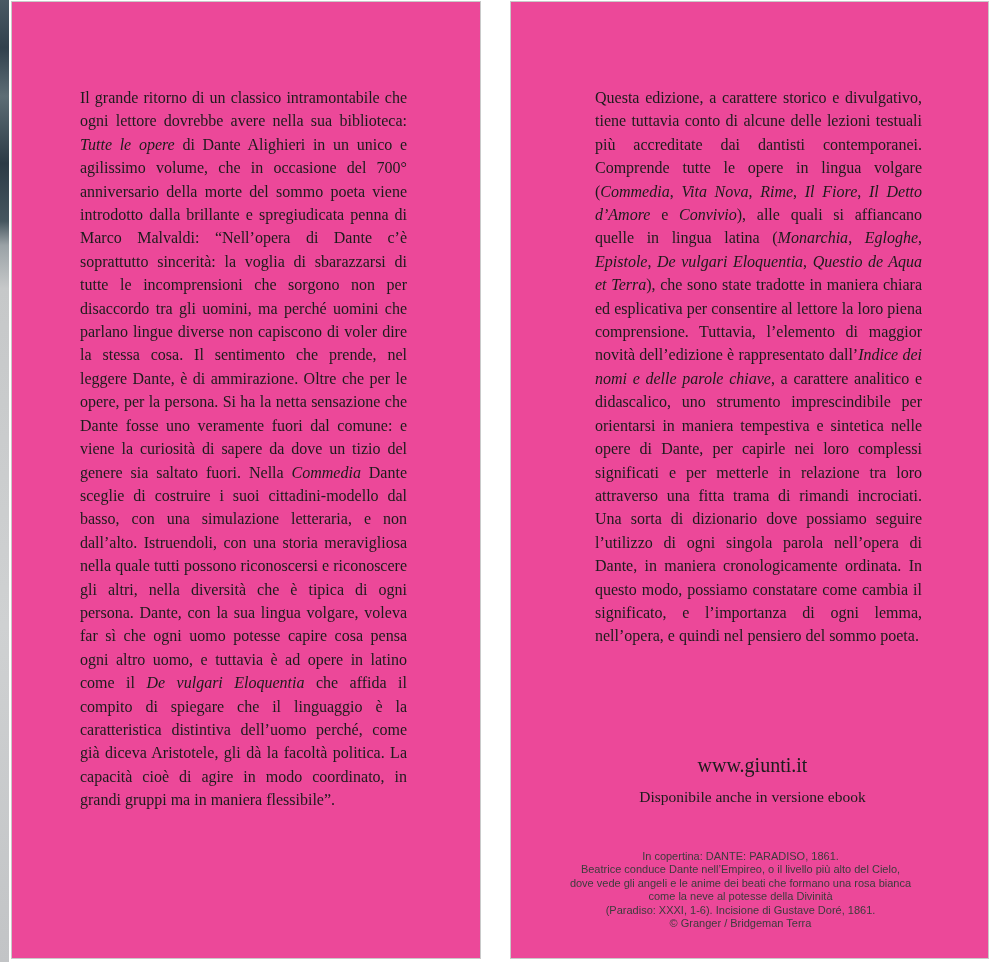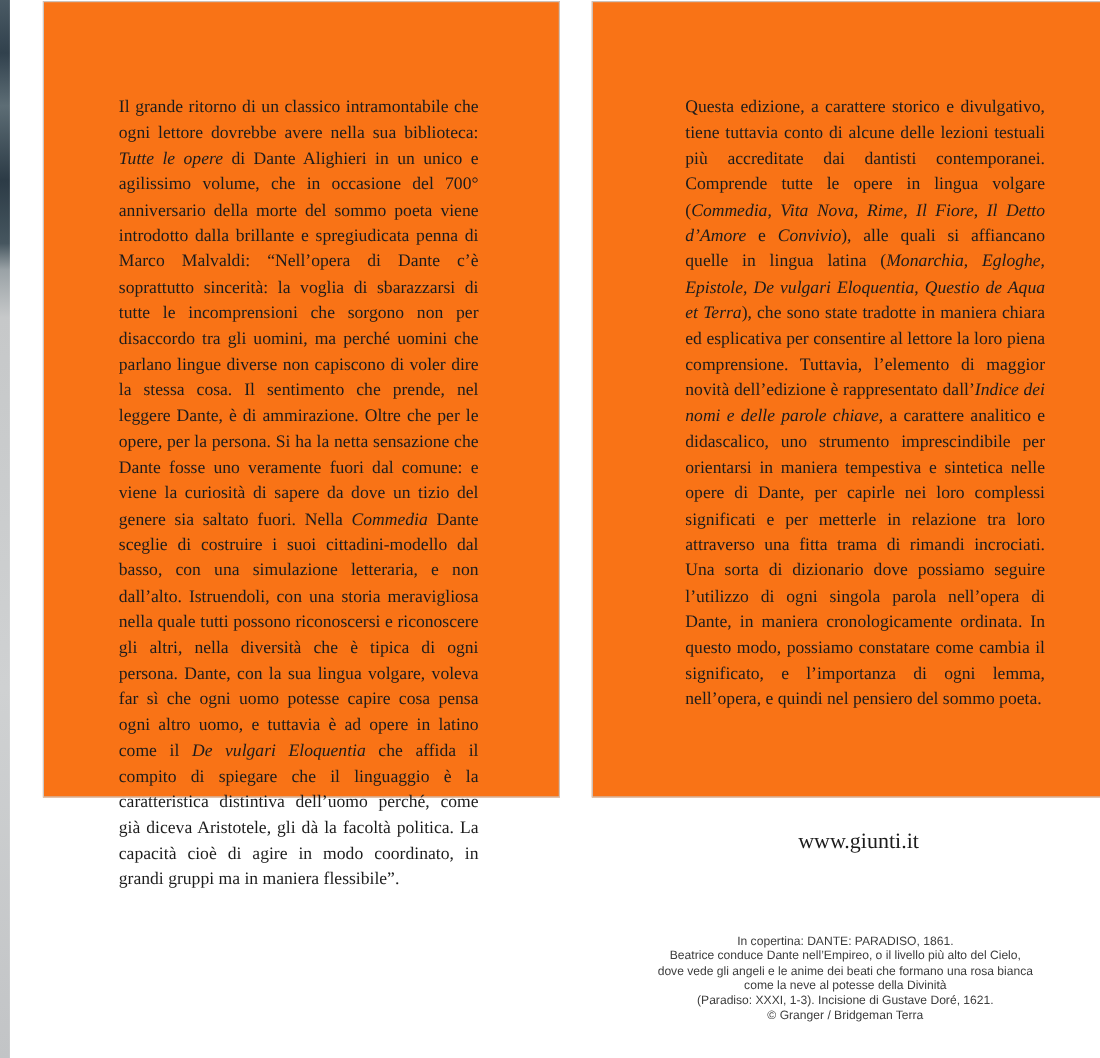--- a/index.html
+++ b/index.html
@@ -16,25 +16,24 @@
     left: 0; top: 0;
     width: 9px; height: 962px;
     background: linear-gradient(180deg,
       #4a5a64 0%, #31414d 5%, #5d6d75 10%, #2c3b46 17%,
       #46565f 23%, #9aa2a6 25.5%, #c6c8c9 30%,
       #cfd1d2 65%, #c2c4c6 100%);
   }
   .page {
     position: absolute;
     top: 1px;
-    height: 724px;
-    background: #f97316;
+    height: 958px;
+    background: #ec4899;
     border: 1px solid #c9c9c9;
     box-sizing: border-box;
-    margin-left: 28px;
   }
   .page-left  { left: 11px;  width: 470px; }
   .page-right { left: 510px; width: 479px; }
   .flap-text {
     position: absolute;
     top: 84px;
     left: 68px;
     width: 327px;
     font-size: 16px;
     line-height: 23.4px;
@@ -83,24 +82,25 @@
 
   <div class="page page-left">
     <div class="flap-text"><span>Il grande ritorno di un classico intramontabile che ogni lettore dovrebbe avere nella sua biblioteca: </span><span style="font-style: italic;">Tutte le opere</span><span> di Dante Alighieri in un unico e agilissimo volume, che in occasione del 700° anniversario della morte del sommo poeta viene introdotto dalla brillante e spregiudicata penna di Marco Malvaldi: “Nell’opera di Dante c’è soprattutto sincerità: la voglia di sbarazzarsi di tutte le incomprensioni che sorgono non per disaccordo tra gli uomini, ma perché uomini che parlano lingue diverse non capiscono di voler dire la stessa cosa. Il sentimento che prende, nel leggere Dante, è di ammirazione. Oltre che per le opere, per la persona. Si ha la netta sensazione che Dante fosse uno veramente fuori dal comune: e viene la curiosità di sapere da dove un tizio del genere sia saltato fuori. Nella </span><span style="font-style: italic;">Commedia</span><span> Dante sceglie di costruire i suoi cittadini-modello dal basso, con una simulazione letteraria, e non dall’alto. Istruendoli, con una storia meravigliosa nella quale tutti possono riconoscersi e riconoscere gli altri, nella diversità che è tipica di ogni persona. Dante, con la sua lingua volgare, voleva far sì che ogni uomo potesse capire cosa pensa ogni altro uomo, e tuttavia è ad opere in latino come il </span><span style="font-style: italic;">De vulgari Eloquentia</span><span> che affida il compito di spiegare che il linguaggio è la caratteristica distintiva dell’uomo perché, come già diceva Aristotele, gli dà la facoltà politica. La capacità cioè di agire in modo coordinato, in grandi gruppi ma in maniera flessibile”.</span></div>
   </div>
 
   <div class="page page-right">
     <div class="flap-text"><span>Questa edizione, a carattere storico e divulgativo, tiene tuttavia conto di alcune delle lezioni testuali più accreditate dai dantisti contemporanei. Comprende tutte le opere in lingua volgare (</span><span style="font-style: italic;">Commedia</span><span>, </span><span style="font-style: italic;">Vita Nova</span><span>, </span><span style="font-style: italic;">Rime</span><span>, </span><span style="font-style: italic;">Il Fiore</span><span>, </span><span style="font-style: italic;">Il Detto d’Amore</span><span> e </span><span style="font-style: italic;">Convivio</span><span>), alle quali si affiancano quelle in lingua latina (</span><span style="font-style: italic;">Monarchia</span><span>, </span><span style="font-style: italic;">Egloghe</span><span>, </span><span style="font-style: italic;">Epistole</span><span>, </span><span style="font-style: italic;">De vulgari Eloquentia</span><span>, </span><span style="font-style: italic;">Questio de Aqua et Terra</span><span>), che sono state tradotte in maniera chiara ed esplicativa per consentire al lettore la loro piena comprensione. Tuttavia, l’elemento di maggior novità dell’edizione è rappresentato dall’</span><span style="font-style: italic;">Indice dei nomi e delle parole chiave</span><span>, a carattere analitico e didascalico, uno strumento imprescindibile per orientarsi in maniera tempestiva e sintetica nelle opere di Dante, per capirle nei loro complessi significati e per metterle in relazione tra loro attraverso una fitta trama di rimandi incrociati. Una sorta di dizionario dove possiamo seguire l’utilizzo di ogni singola parola nell’opera di Dante, in maniera cronologicamente ordinata. In questo modo, possiamo constatare come cambia il significato, e l’importanza di ogni lemma, nell’opera, e quindi nel pensiero del sommo poeta.</span></div>
 
     <div class="website">www.giunti.it</div>
 
+    <div class="ebook">Disponibile anche in versione ebook</div>
 
     <div class="caption">
       <div>In copertina: DANTE: PARADISO, 1861.</div>
       <div>Beatrice conduce Dante nell’Empireo, o il livello più alto del Cielo,</div>
       <div>dove vede gli angeli e le anime dei beati che formano una rosa bianca</div>
       <div>come la neve al potesse della Divinità</div>
-      <div>(Paradiso: XXXI, 1-3). Incisione di Gustave Doré, 1621.</div>
+      <div>(Paradiso: XXXI, 1-6). Incisione di Gustave Doré, 1861.</div>
       <div>© Granger / Bridgeman Terra</div>
     </div>
   </div>
 
 </div>
 
 </body></html>

